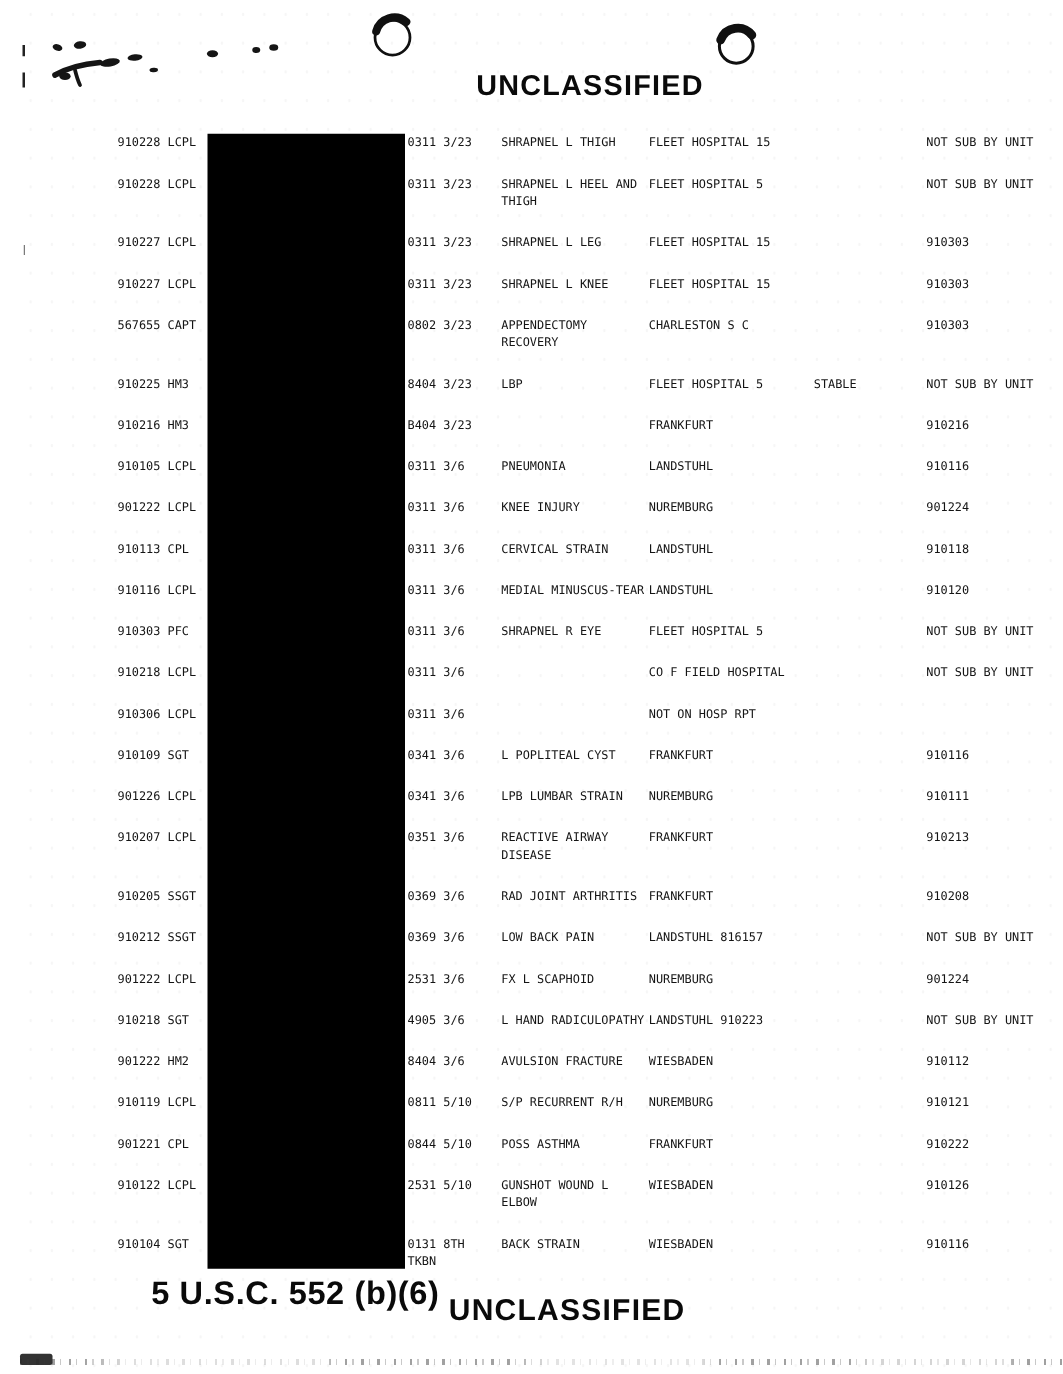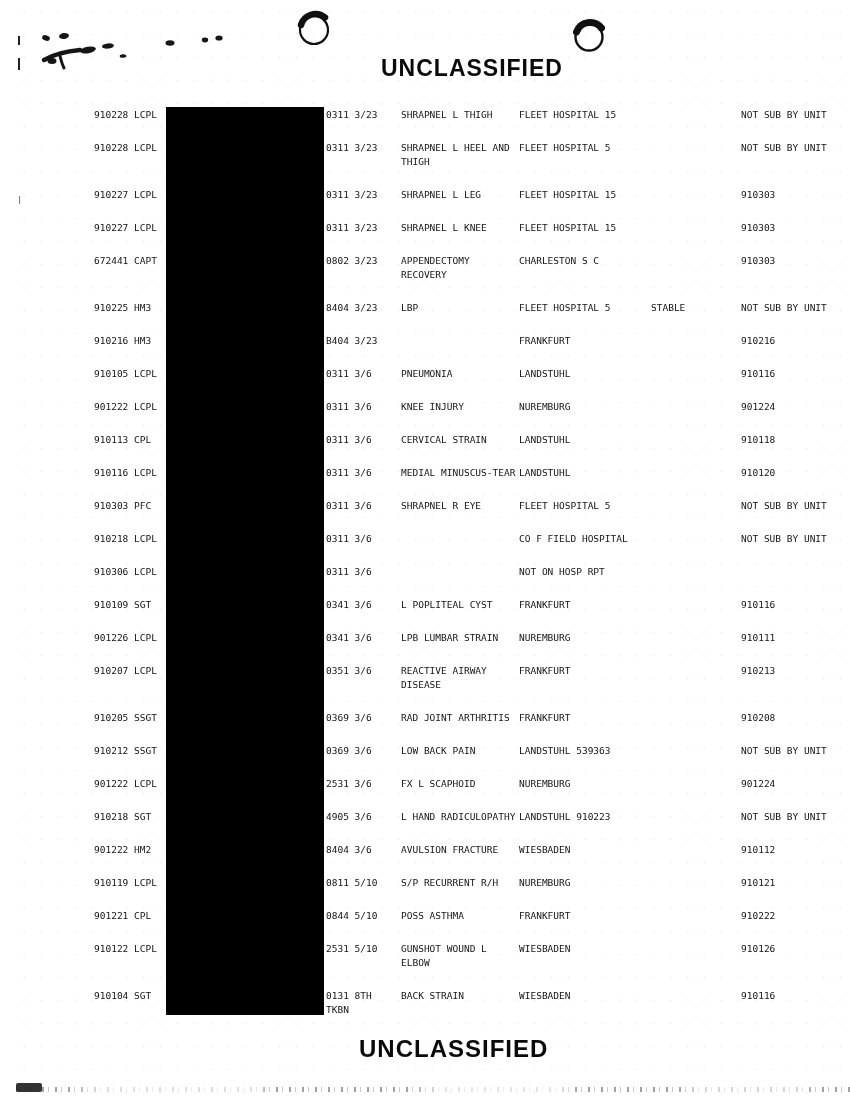--- a/index.html
+++ b/index.html
@@ -126,21 +126,21 @@
       </div>
       <div class="t-row">
         <div class="t-cell">910227 LCPL</div>
         <div class="t-cell">0311 3/23</div>
         <div class="t-cell">SHRAPNEL L KNEE</div>
         <div class="t-cell">FLEET HOSPITAL 15</div>
         <div class="t-cell"></div>
         <div class="t-cell">910303</div>
       </div>
       <div class="t-row">
-        <div class="t-cell">672441 CAPT</div>
+        <div class="t-cell">567655 CAPT</div>
         <div class="t-cell">0802 3/23</div>
         <div class="t-cell">APPENDECTOMY
 RECOVERY</div>
         <div class="t-cell">CHARLESTON S C</div>
         <div class="t-cell"></div>
         <div class="t-cell">910303</div>
       </div>
       <div class="t-row">
         <div class="t-cell">910225 HM3</div>
         <div class="t-cell">8404 3/23</div>
@@ -243,21 +243,21 @@
         <div class="t-cell">0369 3/6</div>
         <div class="t-cell">RAD JOINT ARTHRITIS</div>
         <div class="t-cell">FRANKFURT</div>
         <div class="t-cell"></div>
         <div class="t-cell">910208</div>
       </div>
       <div class="t-row">
         <div class="t-cell">910212 SSGT</div>
         <div class="t-cell">0369 3/6</div>
         <div class="t-cell">LOW BACK PAIN</div>
-        <div class="t-cell">LANDSTUHL 539363</div>
+        <div class="t-cell">LANDSTUHL 816157</div>
         <div class="t-cell"></div>
         <div class="t-cell">NOT SUB BY UNIT</div>
       </div>
       <div class="t-row">
         <div class="t-cell">901222 LCPL</div>
         <div class="t-cell">2531 3/6</div>
         <div class="t-cell">FX L SCAPHOID</div>
         <div class="t-cell">NUREMBURG</div>
         <div class="t-cell"></div>
         <div class="t-cell">901224</div>
@@ -307,17 +307,18 @@
         <div class="t-cell">910104 SGT</div>
         <div class="t-cell">0131 8TH
 TKBN</div>
         <div class="t-cell">BACK STRAIN</div>
         <div class="t-cell">WIESBADEN</div>
         <div class="t-cell"></div>
         <div class="t-cell">910116</div>
       </div>
     </div>
 
+  <div class="foia">5 U.S.C. 552 (b)(6)</div>
   <div class="hdr-bottom">UNCLASSIFIED</div>
 
   <div class="noise-blob"></div>
   <div class="noise-strip"></div>
 </div>
 
 </body></html>

